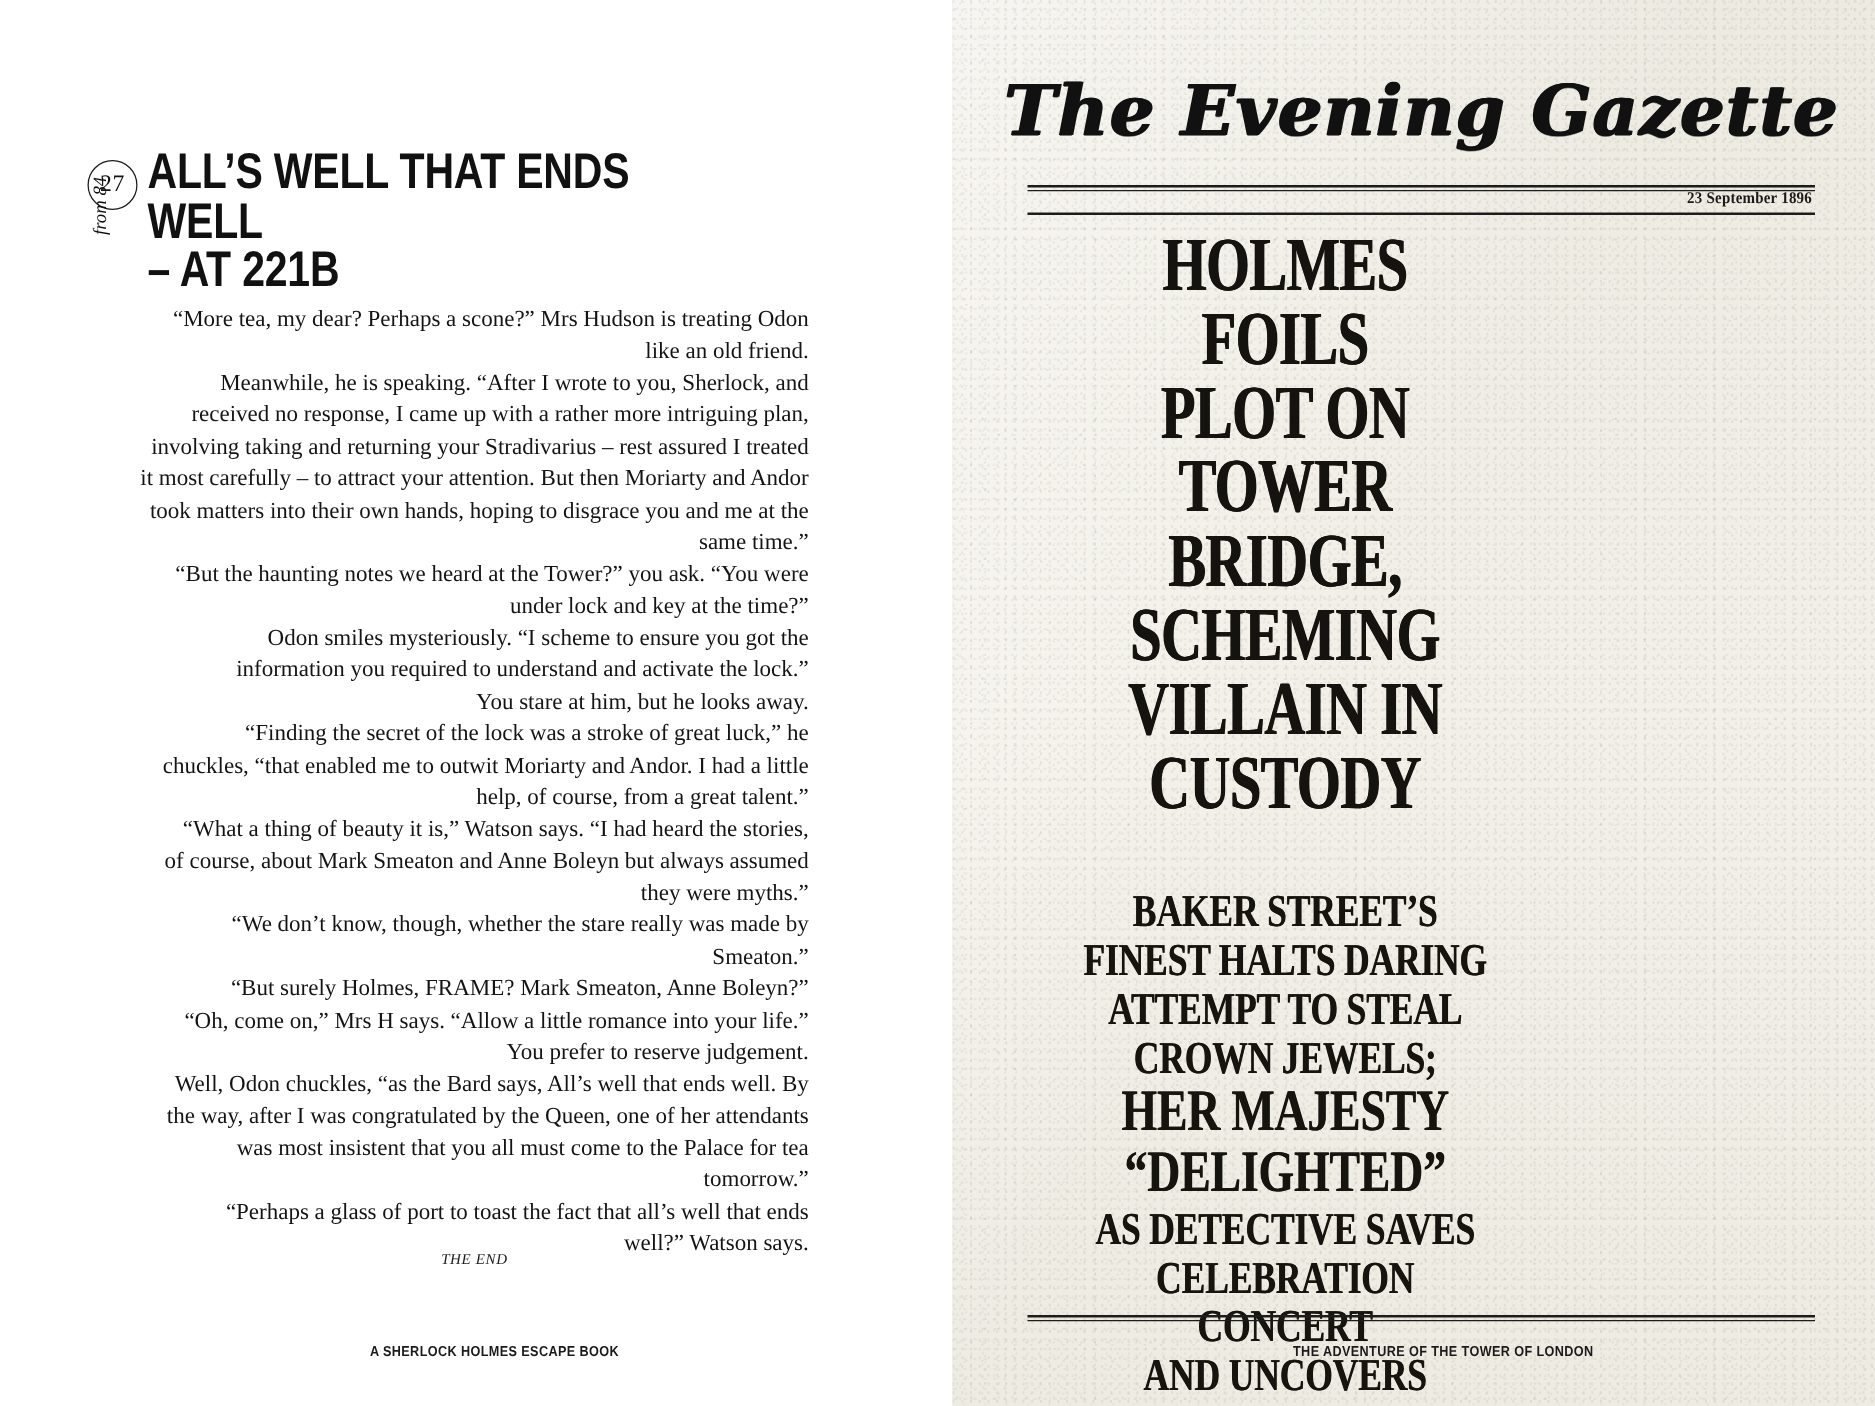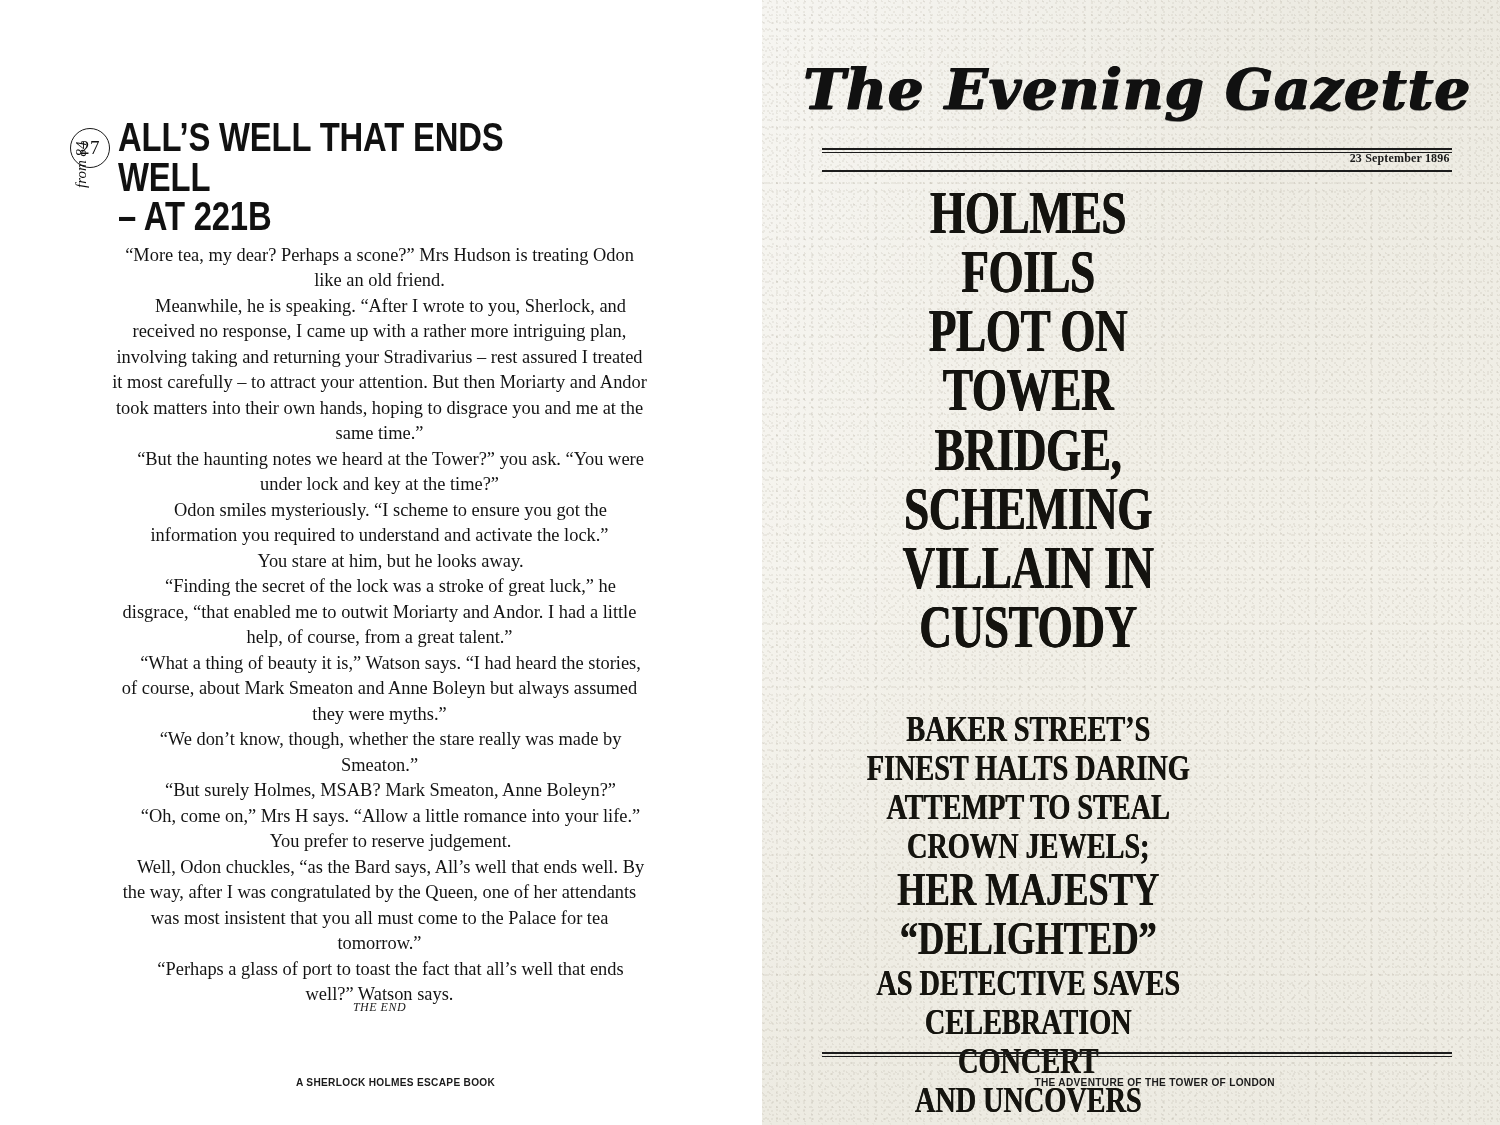--- a/index.html
+++ b/index.html
@@ -67,21 +67,21 @@
     white-space: pre-line;
   }
   #left-body {
     position: absolute;
     left: 112px; top: 243px;
     width: 535px;
     font-family: "Liberation Serif", serif;
     font-size: 18.4px;
     line-height: 1.385;
     color: #141414;
-    text-align: center;
+    text-align: right;
   }
   #left-body p {
     margin: 0;
     text-indent: 0;
   }
   #left-body p.ind { text-indent: 22px; }
   .the-end {
     position: absolute;
     left: 112px; top: 1000px;
     width: 535px;
@@ -262,24 +262,24 @@
       <h1 class="chap-title">ALL’S WELL THAT ENDS WELL
 – AT 221B</h1>
     </div>
 
     <div id="left-body">
       <p>“More tea, my dear? Perhaps a scone?” Mrs Hudson is treating Odon like an old friend.</p>
       <p class="ind">Meanwhile, he is speaking. “After I wrote to you, Sherlock, and received no response, I came up with a rather more intriguing plan, involving taking and returning your Stradivarius – rest assured I treated it most carefully – to attract your attention. But then Moriarty and Andor took matters into their own hands, hoping to disgrace you and me at the same time.”</p>
       <p class="ind">“But the haunting notes we heard at the Tower?” you ask. “You were under lock and key at the time?”</p>
       <p class="ind">Odon smiles mysteriously. “I scheme to ensure you got the information you required to understand and activate the lock.”</p>
       <p class="ind">You stare at him, but he looks away.</p>
-      <p class="ind">“Finding the secret of the lock was a stroke of great luck,” he disgrace, “that enabled me to outwit Moriarty and Andor. I had a little help, of course, from a great talent.”</p>
+      <p class="ind">“Finding the secret of the lock was a stroke of great luck,” he chuckles, “that enabled me to outwit Moriarty and Andor. I had a little help, of course, from a great talent.”</p>
       <p class="ind">“What a thing of beauty it is,” Watson says. “I had heard the stories, of course, about Mark Smeaton and Anne Boleyn but always assumed they were myths.”</p>
       <p class="ind">“We don’t know, though, whether the stare really was made by Smeaton.”</p>
-      <p class="ind">“But surely Holmes, MSAB? Mark Smeaton, Anne Boleyn?”</p>
+      <p class="ind">“But surely Holmes, FRAME? Mark Smeaton, Anne Boleyn?”</p>
       <p class="ind">“Oh, come on,” Mrs H says. “Allow a little romance into your life.”</p>
       <p class="ind">You prefer to reserve judgement.</p>
       <p class="ind">Well, Odon chuckles, “as the Bard says, All’s well that ends well. By the way, after I was congratulated by the Queen, one of her attendants was most insistent that you all must come to the Palace for tea tomorrow.”</p>
       <p class="ind">“Perhaps a glass of port to toast the fact that all’s well that ends well?” Watson says.</p>
     </div>
 
     <div class="the-end">THE END</div>
     <div class="left-footer">A SHERLOCK HOLMES ESCAPE BOOK</div>
   </div>
 

